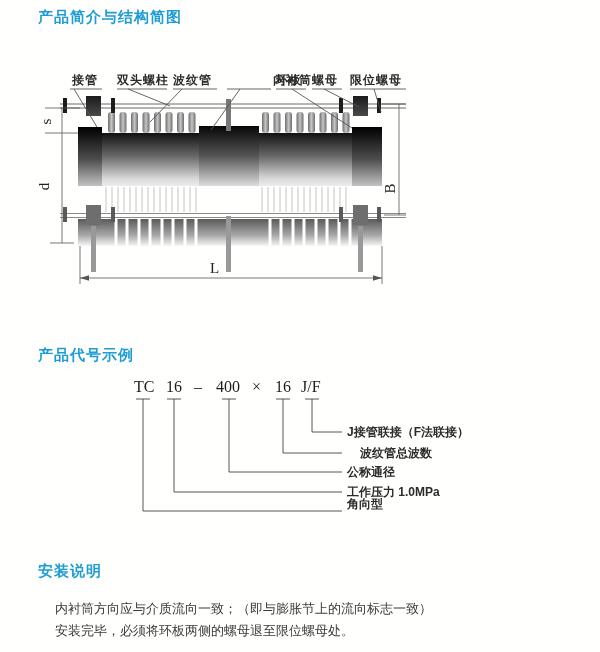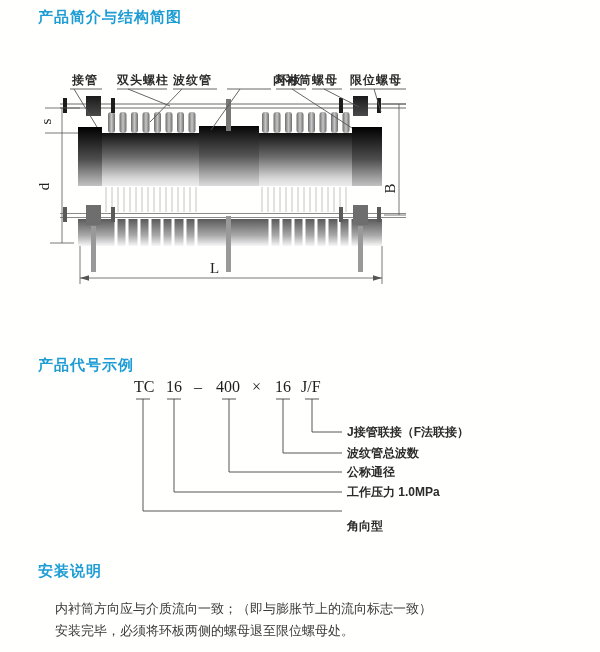--- a/index.html
+++ b/index.html
@@ -264,34 +264,34 @@
   <div class="part-label" style="left:227px;padding-left:46px;">内衬筒</div>
   <div class="part-label" style="left:276px;">环板</div>
   <div class="part-label" style="left:312px;">螺母</div>
   <div class="part-label" style="left:350px;">限位螺母</div>
 
   <div class="dim-label rot" style="left:44px; top:113px;">s</div>
   <div class="dim-label rot" style="left:41px; top:178px;">d</div>
   <div class="dim-label rot" style="left:385px; top:180px;">B</div>
   <div class="dim-label" style="left:210px; top:260px;">L</div>
 
-  <h2 class="sec-heading" style="top:356px;">产品代号示例</h2>
+  <h2 class="sec-heading" style="top:346px;">产品代号示例</h2>
 
   <span class="code-token" style="left:134px;">TC</span>
   <span class="code-token" style="left:166px;">16</span>
   <span class="code-token" style="left:194px;">–</span>
   <span class="code-token" style="left:216px;">400</span>
   <span class="code-token" style="left:252px;">×</span>
   <span class="code-token" style="left:275px;">16</span>
   <span class="code-token" style="left:301px;">J/F</span>
 
   <div class="code-note" style="top:424px;">J接管联接（F法联接）</div>
-  <div class="code-note" style="top:445px;">波纹管总波数</div>
+  <div class="code-note" style="top:445px;margin-left:13px;">波纹管总波数</div>
   <div class="code-note" style="top:464px;">公称通径</div>
   <div class="code-note" style="top:484px;">工作压力 1.0MPa</div>
-  <div class="code-note" style="top:518px;font-family:Liberation Serif, serif;">角向型</div>
+  <div class="code-note" style="top:496px;font-family:Liberation Serif, serif;">角向型</div>
 
   <h2 class="sec-heading" style="top:562px;">安装说明</h2>
 
   <p class="install-line" style="top:600px;">内衬筒方向应与介质流向一致；（即与膨胀节上的流向标志一致）</p>
   <p class="install-line" style="top:622px;">安装完毕，必须将环板两侧的螺母退至限位螺母处。</p>
 
 </div>
 
 </body></html>

